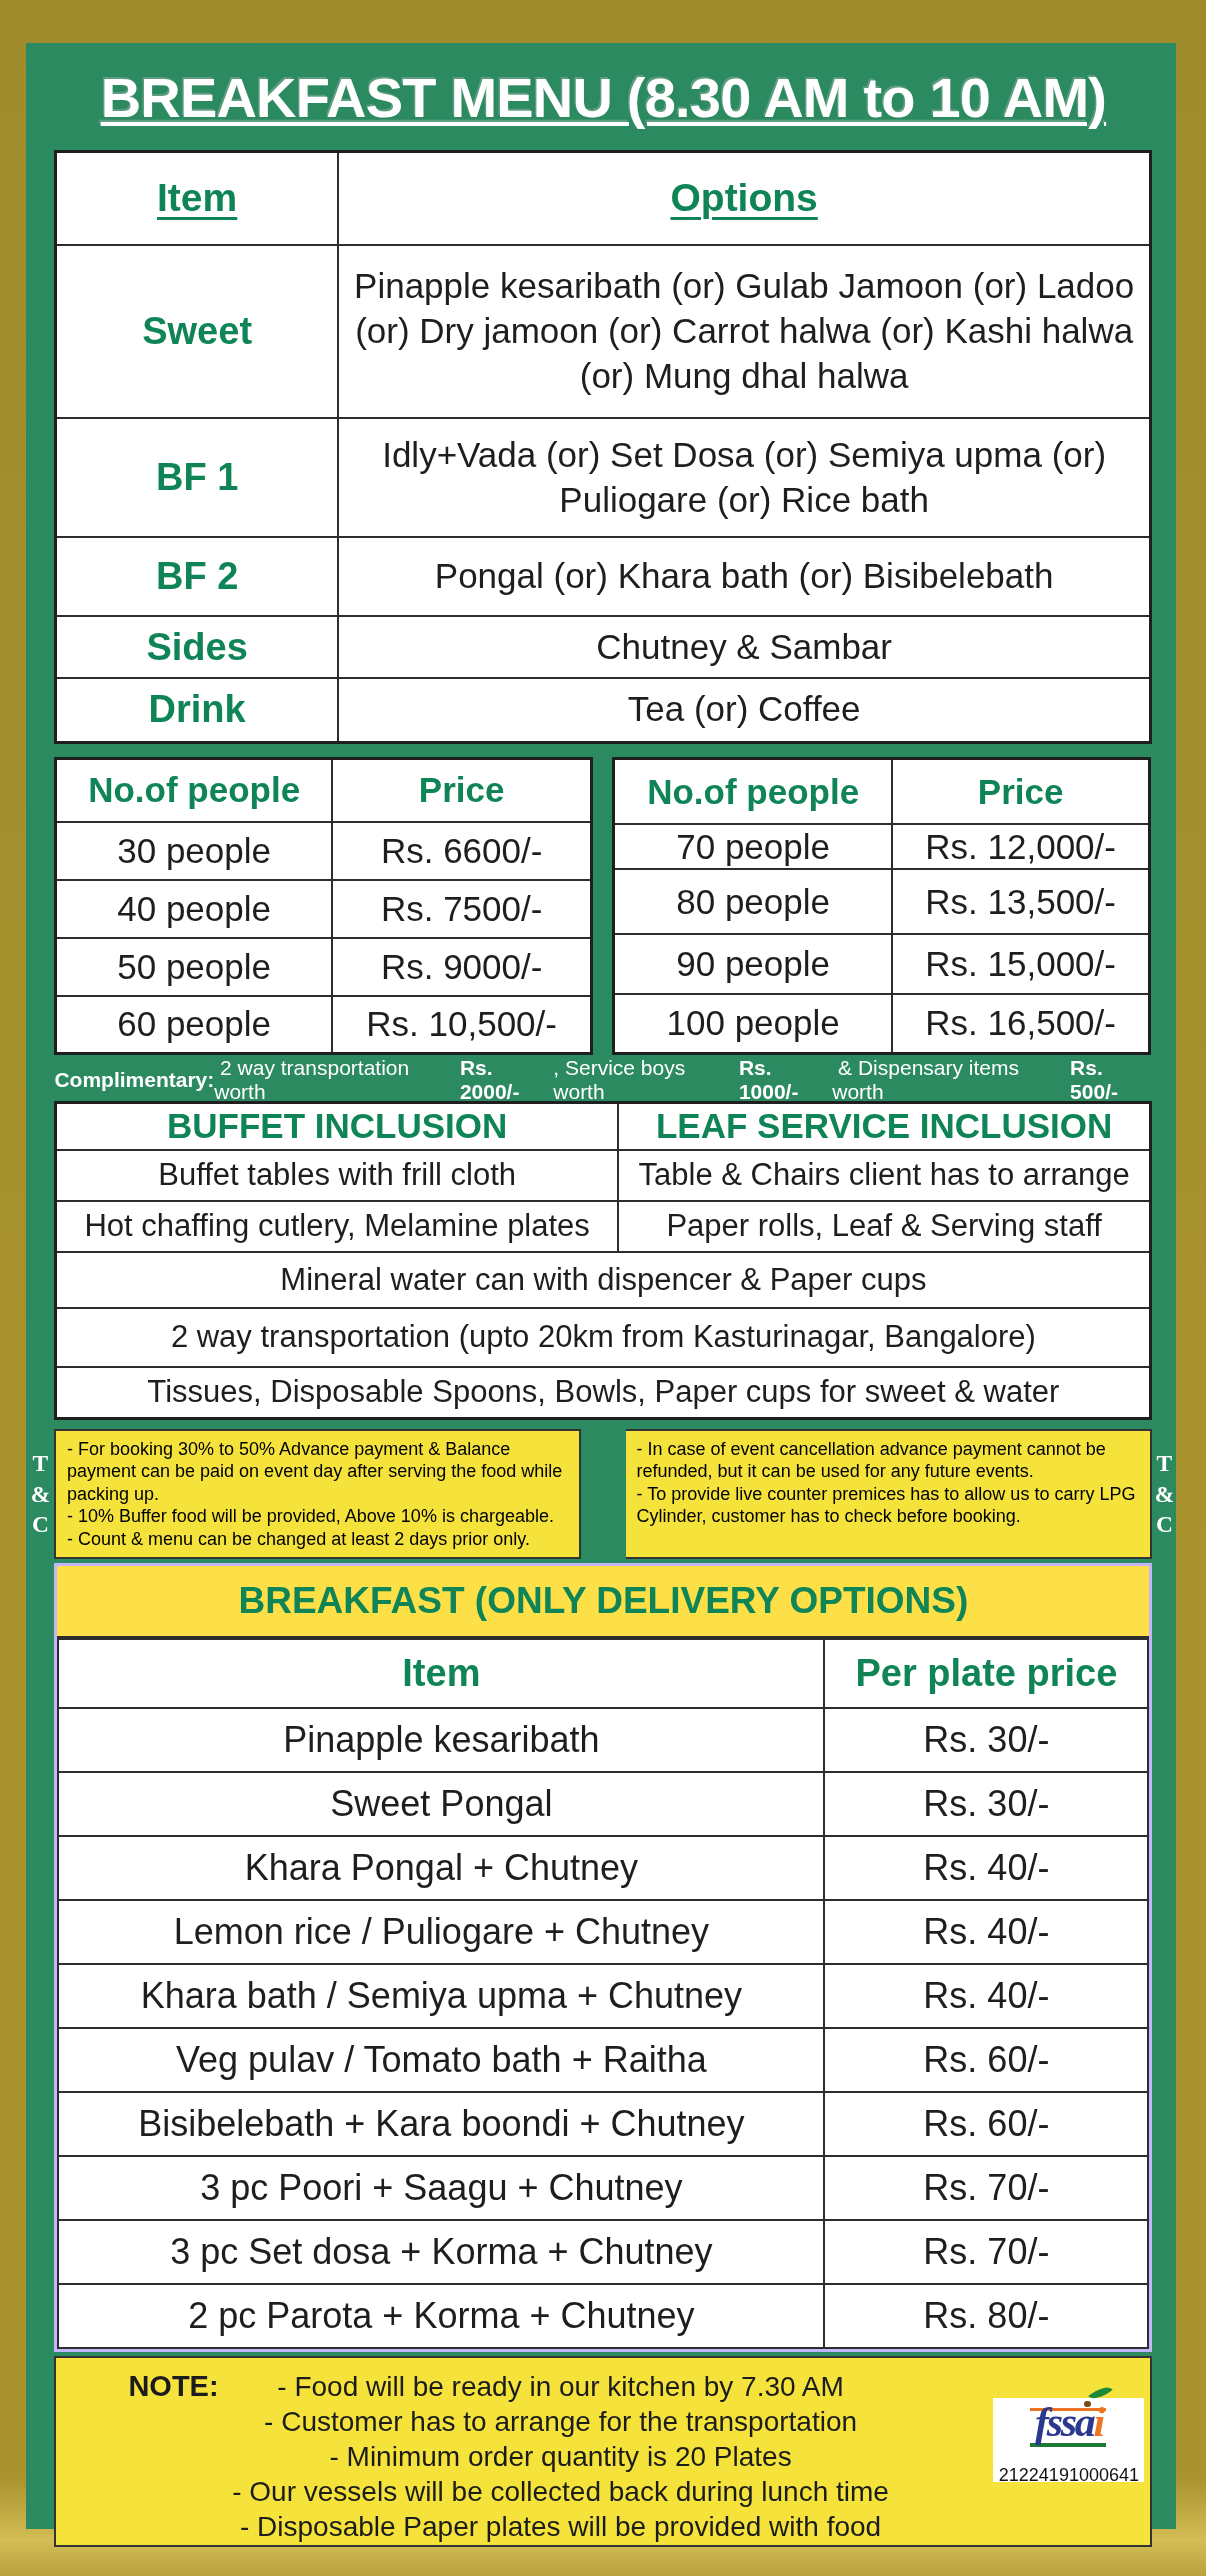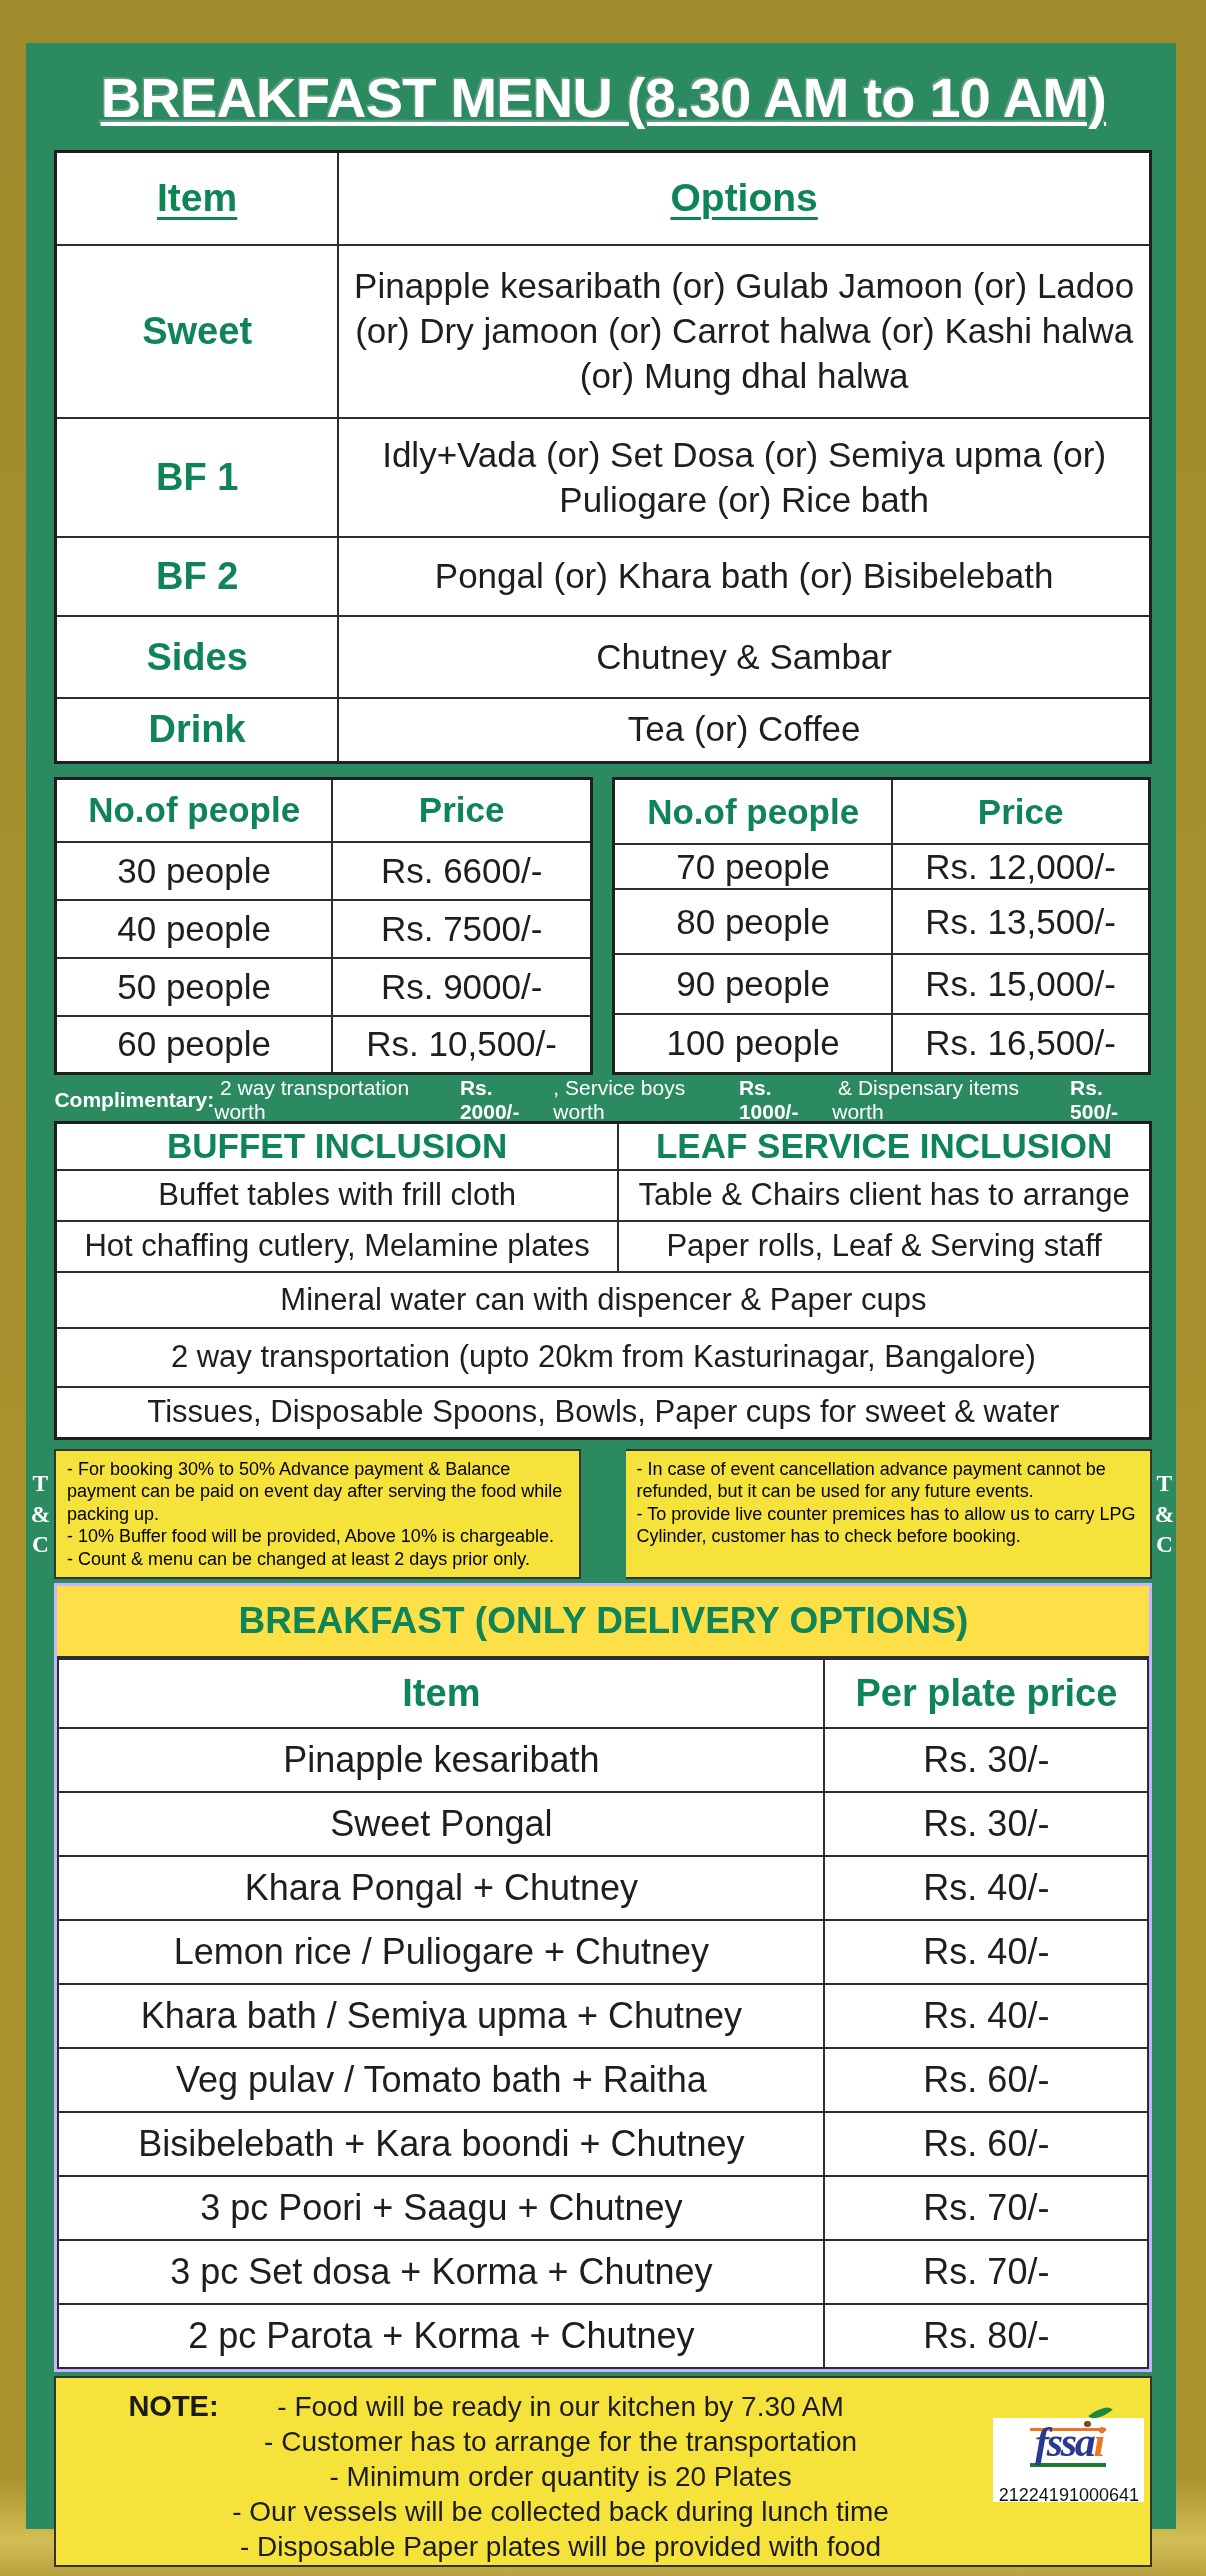--- a/index.html
+++ b/index.html
@@ -135,21 +135,21 @@
       <td class="opt-cell">Pinapple kesaribath (or) Gulab Jamoon (or) Ladoo (or) Dry jamoon (or) Carrot halwa (or) Kashi halwa (or) Mung dhal halwa</td>
     </tr>
     <tr style="height:119px">
       <td class="item-cell g">BF 1</td>
       <td class="opt-cell">Idly+Vada (or) Set Dosa (or) Semiya upma (or) Puliogare (or) Rice bath</td>
     </tr>
     <tr style="height:79px">
       <td class="item-cell g">BF 2</td>
       <td class="opt-cell">Pongal (or) Khara bath (or) Bisibelebath</td>
     </tr>
-    <tr style="height:82px">
+    <tr style="height:62px">
       <td class="item-cell g">Sides</td>
       <td class="opt-cell">Chutney &amp; Sambar</td>
     </tr>
     <tr style="height:64px">
       <td class="item-cell g">Drink</td>
       <td class="opt-cell">Tea (or) Coffee</td>
     </tr>
   </tbody>
     </table>
 

